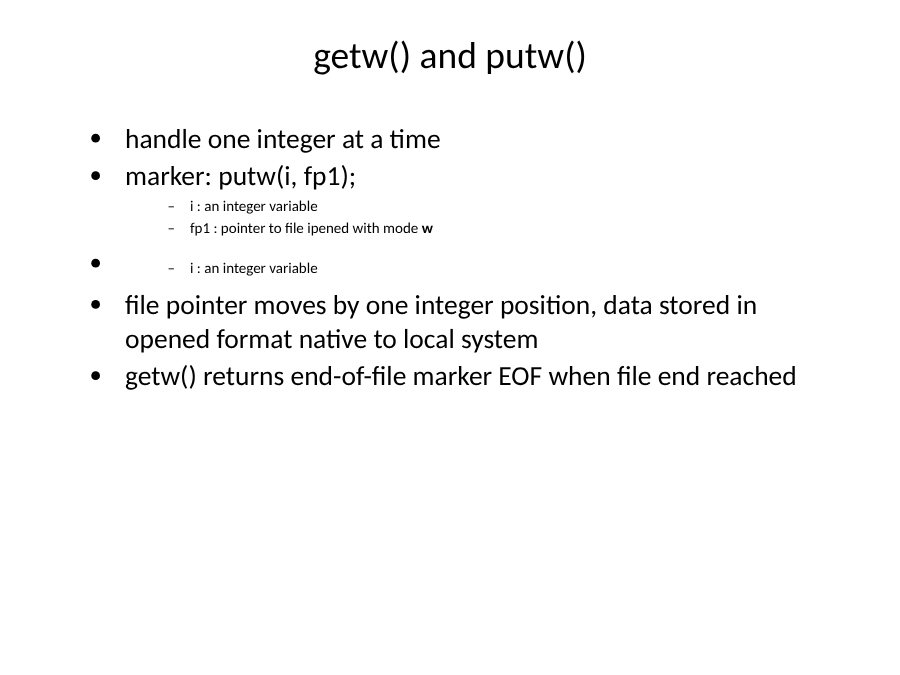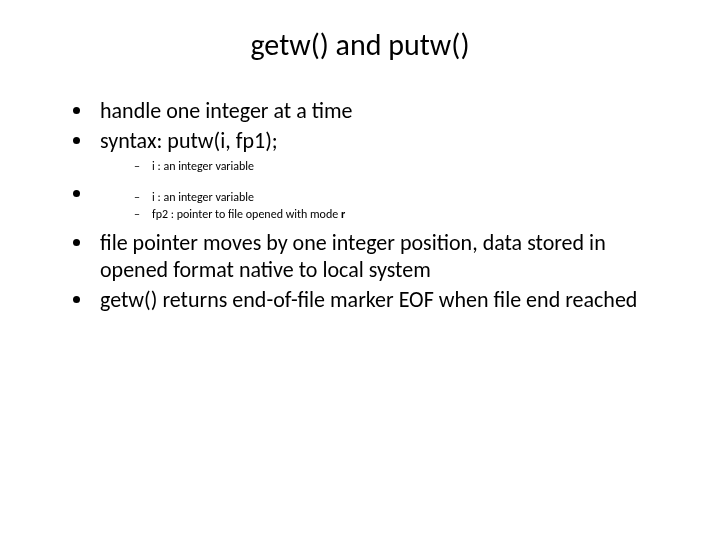--- a/index.html
+++ b/index.html
@@ -57,31 +57,31 @@
 </head>
 <body>
 
 <div class="slide">
   <h1 class="title">getw() and putw()</h1>
 
   <ul class="level1">
     <li>handle one integer at a time</li>
 
     <li>
-      <span>syntax:  putw(i, fp1);</span>
+      <span>marker:  putw(i, fp1);</span>
       <ul class="level2">
         <li>i : an integer variable</li>
+        <li>
+          <span>fp1 : pointer to file ipened with mode </span><span class="bold">w</span>
+        </li>
       </ul>
     </li>
 
     <li>
       <ul class="level2">
         <li>i : an integer variable</li>
-        <li>
-          <span>fp2 : pointer to file opened with mode </span><span class="bold">r</span>
-        </li>
       </ul>
     </li>
 
     <li>file pointer moves by one integer position, data stored in opened format native to local system</li>
     <li>getw() returns end-of-file marker EOF when file end reached</li>
   </ul>
 </div>
 
 </body></html>

